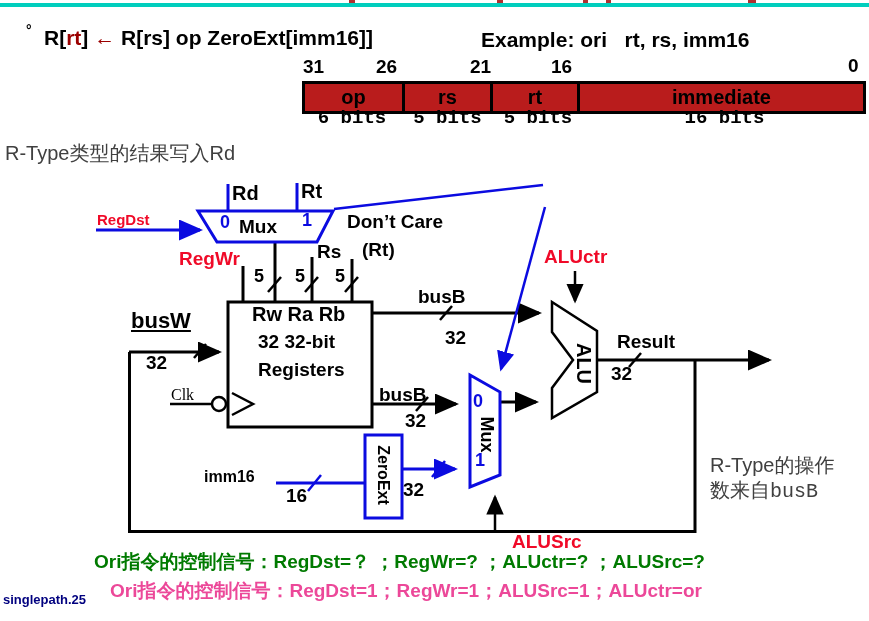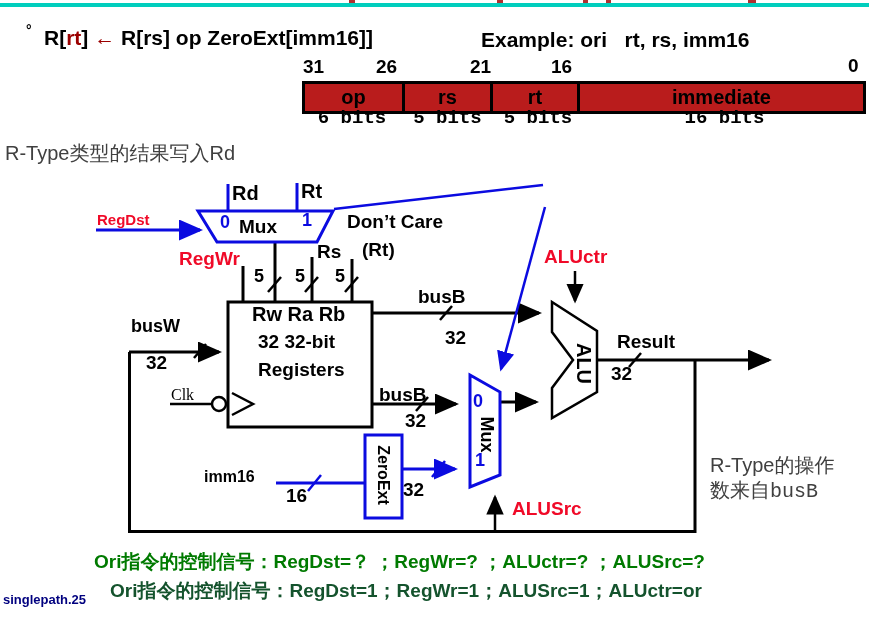--- a/index.html
+++ b/index.html
@@ -129,47 +129,47 @@
   <div class="abs b" style="left:239px;top:216px;font-size:19px;">Mux</div>
   <div class="abs b blue" style="left:302px;top:210px;font-size:18px;">1</div>
   <div class="abs b" style="left:347px;top:211px;font-size:19px;">Don’t Care</div>
   <div class="abs b" style="left:362px;top:239px;font-size:19px;">(Rt)</div>
   <div class="abs b red" style="left:179px;top:248px;font-size:19px;">RegWr</div>
   <div class="abs b" style="left:317px;top:241px;font-size:19px;">Rs</div>
   <div class="abs b" style="left:254px;top:266px;font-size:18px;">5</div>
   <div class="abs b" style="left:295px;top:266px;font-size:18px;">5</div>
   <div class="abs b" style="left:335px;top:266px;font-size:18px;">5</div>
 
-  <div class="abs b" style="left:131px;top:316px;font-size:18px;">busW</div>
+  <div class="abs b" style="left:131px;top:308px;font-size:22px;text-decoration:underline;">busW</div>
   <div class="abs b" style="left:146px;top:352px;font-size:19px;">32</div>
   <div class="abs" style="left:171px;top:386px;font-size:16px;font-family:'Liberation Serif',serif;">Clk</div>
   <div class="abs b" style="left:252px;top:303px;font-size:20px;">Rw Ra Rb</div>
   <div class="abs b" style="left:258px;top:331px;font-size:19px;">32 32-bit</div>
   <div class="abs b" style="left:258px;top:359px;font-size:19px;">Registers</div>
 
   <div class="abs b" style="left:418px;top:286px;font-size:19px;">busB</div>
   <div class="abs b" style="left:445px;top:327px;font-size:19px;">32</div>
   <div class="abs b" style="left:379px;top:384px;font-size:19px;">busB</div>
   <div class="abs b" style="left:405px;top:410px;font-size:19px;">32</div>
 
   <div class="abs b" style="left:204px;top:468px;font-size:16px;">imm16</div>
   <div class="abs b" style="left:286px;top:485px;font-size:19px;">16</div>
   <div class="abs b rot" style="left:348px;top:466px;width:70px;font-size:16px;">ZeroExt</div>
   <div class="abs b" style="left:403px;top:479px;font-size:19px;">32</div>
 
   <div class="abs b blue" style="left:473px;top:391px;font-size:18px;">0</div>
   <div class="abs b rot" style="left:464px;top:424px;width:44px;font-size:18px;">Mux</div>
   <div class="abs b blue" style="left:475px;top:450px;font-size:18px;">1</div>
-  <div class="abs b red" style="left:512px;top:498px;font-size:19px;text-align:right;">ALUSrc</div>
+  <div class="abs b red" style="left:512px;top:531px;font-size:19px;text-align:right;">ALUSrc</div>
 
   <div class="abs b red" style="left:544px;top:246px;font-size:19px;">ALUctr</div>
   <div class="abs b rot" style="left:558px;top:352px;width:50px;font-size:20px;">ALU</div>
   <div class="abs b" style="left:617px;top:331px;font-size:19px;">Result</div>
   <div class="abs b" style="left:611px;top:363px;font-size:19px;">32</div>
 
   <div class="abs dkred" style="left:710px;top:452px;font-size:20px;">R-Type的操作</div>
   <div class="abs dkred" style="left:710px;top:477px;font-size:20px;font-family:Liberation Mono, monospace;">数来自busB</div>
 
   <div class="abs b" style="left:94px;top:549px;font-size:19px;color:#007a00;">Ori指令的控制信号：RegDst=？ ；RegWr=? ；ALUctr=? ；ALUSrc=?</div>
-  <div class="abs b" style="left:110px;top:578px;font-size:19px;color:#14532d;">Ori指令的控制信号：RegDst=1；RegWr=1；ALUSrc=1；ALUctr=or</div>
+  <div class="abs b" style="left:110px;top:578px;font-size:19px;color:#ec4899;">Ori指令的控制信号：RegDst=1；RegWr=1；ALUSrc=1；ALUctr=or</div>
   <div class="abs b" style="left:3px;top:592px;font-size:13px;color:#00007f;">singlepath.25</div>
 
 </div>
 
 </body></html>

